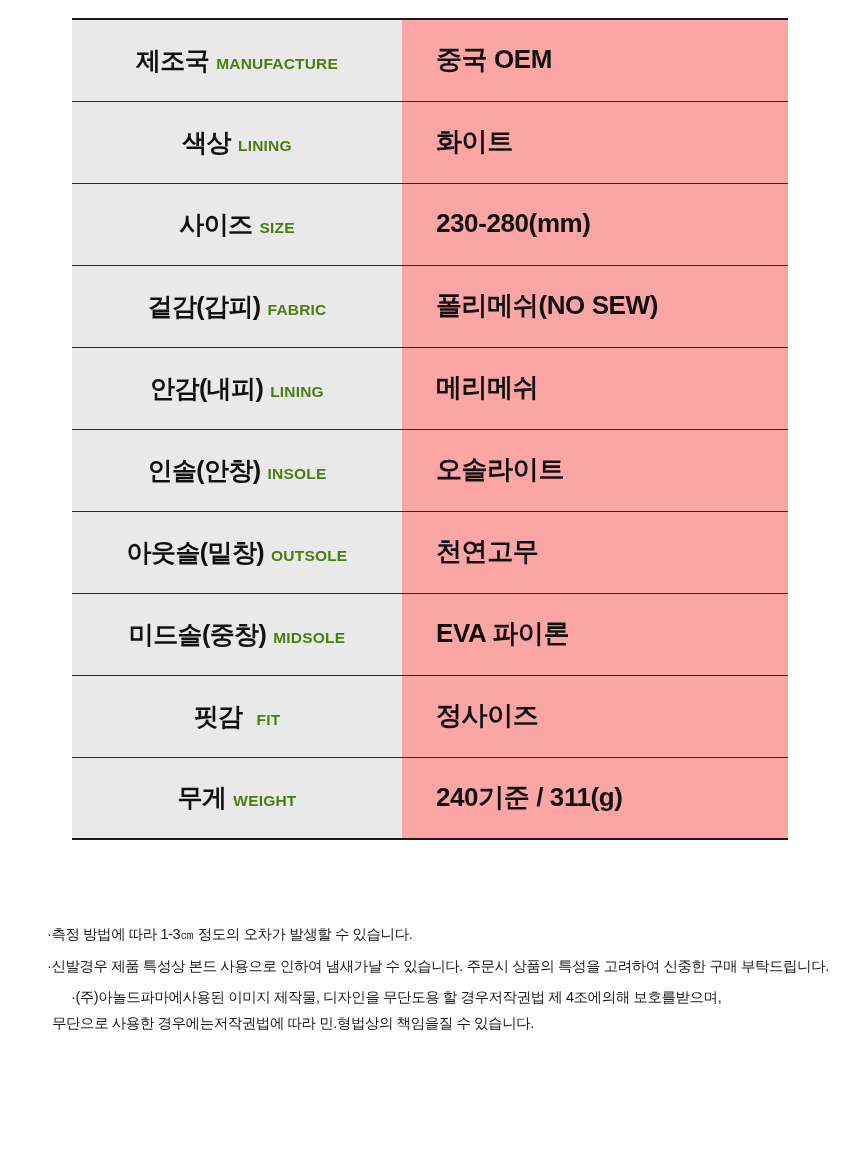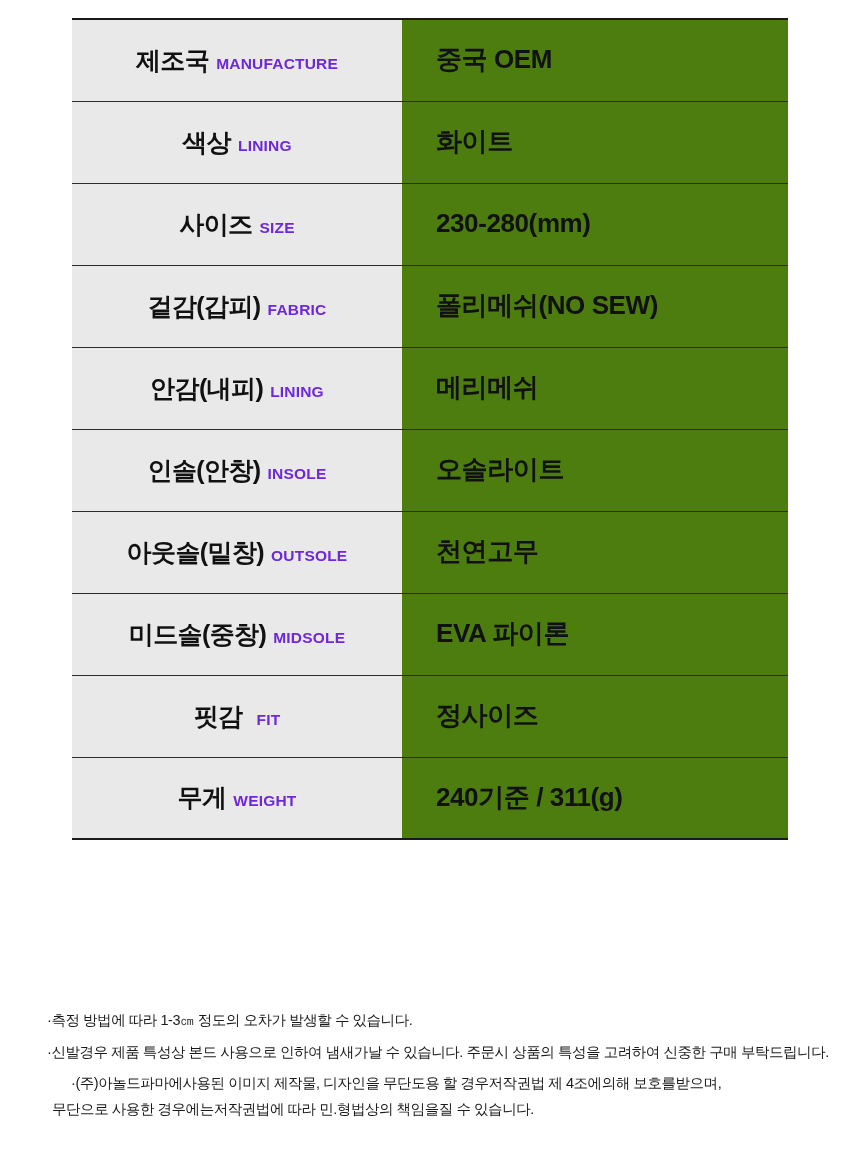--- a/index.html
+++ b/index.html
@@ -43,55 +43,55 @@
   td.label-cell {
     width: 330px;
     background: #e9e9e9;
     text-align: center;
     height: 82px;
     padding: 6px 8px;
     box-sizing: border-box;
   }
   td.value-cell {
     width: 386px;
-    background: #4d7c0f;
+    background: #fca5a5;
     height: 82px;
     padding: 6px 0 6px 34px;
     box-sizing: border-box;
   }
   .ko {
     font-weight: bold;
     font-size: 25px;
     letter-spacing: -0.6px;
     color: #111111;
   }
   .en {
     font-weight: bold;
     font-size: 15.5px;
     letter-spacing: 0.2px;
-    color: #6d28d9;
+    color: #4d7c0f;
     margin-left: 7px;
   }
   .value {
     font-weight: bold;
     font-size: 26px;
     letter-spacing: -0.4px;
     color: #111111;
     line-height: 1.15;
   }
   .value.multiline {
     font-size: 18.5px;
     font-weight: bold;
     line-height: 1.5;
     letter-spacing: -0.4px;
   }
   .notes {
     position: absolute;
     left: 47px;
-    top: 1013px;
+    top: 927px;
     width: 790px;
   }
   .note-line {
     font-size: 14.5px;
     line-height: 1.0;
     letter-spacing: -0.45px;
     color: #1a1a1a;
     margin-bottom: 17px;
     white-space: nowrap;
     font-weight: normal;

